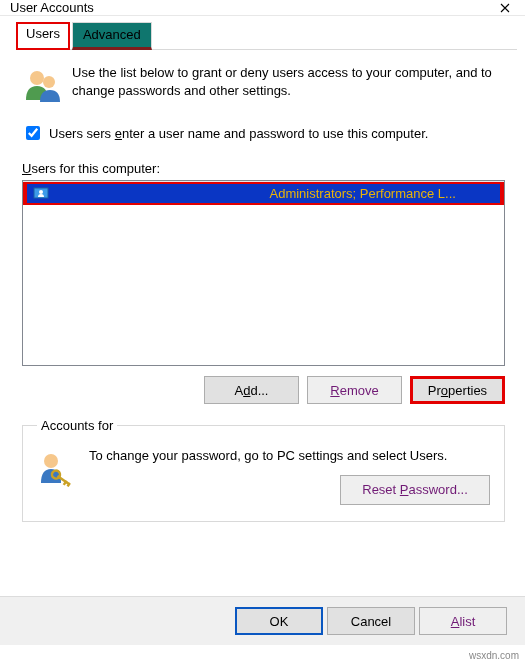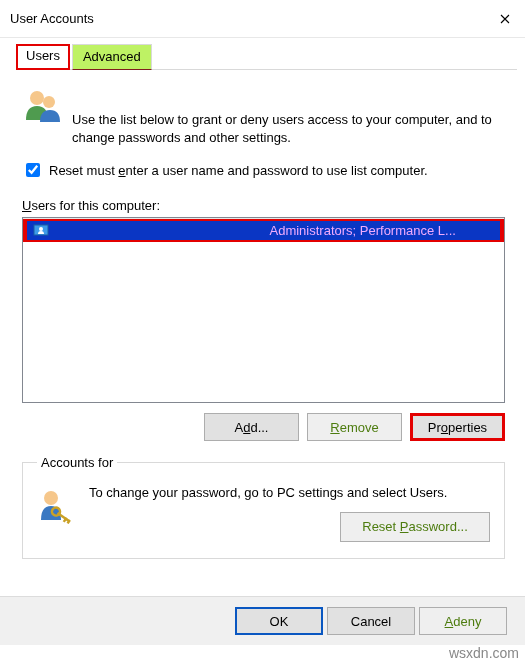--- a/index.html
+++ b/index.html
@@ -1,81 +1,81 @@
 <!DOCTYPE html>
 <html><head>
 <meta charset="utf-8">
 <style>
   * { box-sizing: border-box; font-family: "Segoe UI", Tahoma, sans-serif; font-size: 13px; }
   html, body { margin: 0; padding: 0; }
   body { background: #fff; width: 525px; height: 663px; position: relative; }
 
   
-  .titlebar { height: 38px; display: flex; align-items: center; padding: 0 0 0 10px; border-bottom: 1px solid #e8e8e8; }
+  .titlebar { height: 16px; display: flex; align-items: center; padding: 0 0 0 10px; border-bottom: 1px solid #e8e8e8; }
   .titlebar .title { flex: 1; font-size: 13px; color: #000; }
   .titlebar .close { width: 40px; height: 30px; display: flex; align-items: center; justify-content: center; cursor: pointer; }
   .titlebar .close svg { width: 10px; height: 10px; }
 
   
   .tabbar { position: relative; display: flex; margin: 6px 8px 0 16px; }
   .tabbar::after { content: ""; position: absolute; left: 0; right: 0; bottom: 0; border-bottom: 1px solid #d9d9d9; z-index: 0; }
   .tab { position: relative; z-index: 1; padding: 4px 10px 5px 10px; border: 1px solid #d9d9d9; background: #fff; margin-right: 2px; border-bottom: 1px solid #fff; }
-  .tab.inactive { background: #bef264; border-bottom: 1px solid #7f1d1d; }
+  .tab.inactive { background: #0f766e; border-bottom: 3px solid #7f1d1d; }
 
   .tab-highlight { border: 2px solid #e30000; padding: 2px 8px 3px 8px; }
 
   
   .content { padding: 14px 20px 10px 22px; }
 
   .intro { display: flex; gap: 10px; margin-bottom: 14px; }
   .intro .icon { width: 40px; flex: none; padding-top: 2px; }
-  .intro .text { line-height: 1.35; color: #000; margin-top: 27px; }
+  .intro .text { line-height: 1.35; color: #000; }
 
   .checkrow { display: flex; align-items: center; gap: 6px; margin-bottom: 18px; }
   .checkrow input { width: 14px; height: 14px; }
   .checkrow label { }
   .checkrow .u { text-decoration: underline; }
 
   .sectionlabel { margin-bottom: 4px; }
   .sectionlabel .u { text-decoration: underline; }
 
   .listview { border: 1px solid #828790; background: #fff; height: 186px; display: flex; flex-direction: column; }
   .lv-header { display: flex; background: #fff; border-bottom: 1px solid #e8e8e8; }
   .lv-header .col { padding: 4px 8px; border-right: 1px solid #e8e8e8; font-weight: 400; background: #fff; }
   .lv-header .col1 { flex: 0 0 50%; }
   .lv-header .col2 { flex: 1; }
   .lv-rows { flex: 1; }
-  .lv-row { display: flex; background: #0a36c4; color: #f0abfc; border: 2px solid #e30000; border-left: 4px solid #e30000; border-right: 4px solid #e30000; padding: 0; }
+  .lv-row { display: flex; background: #0a36c4; color: #eab308; border: 2px solid #e30000; border-left: 4px solid #e30000; border-right: 4px solid #e30000; padding: 0; }
   .lv-row .cell { padding: 2px 6px; display: flex; align-items: center; gap: 6px; }
   .lv-row .c1 { flex: 0 0 50%; }
   .lv-row .c2 { flex: 1; }
   .lv-row .uicon svg { width: 16px; height: 14px; display: block; }
 
   .row-buttons { display: flex; justify-content: flex-end; gap: 8px; margin-top: 10px; margin-bottom: 14px; }
   .btn { min-width: 95px; height: 28px; padding: 0 2px; background: #e1e1e1; border: 1px solid #adadad; cursor: pointer; display: inline-flex; align-items: center; justify-content: center; }
-  .btn.disabled { color: #4d7c0f; background: #efefef; cursor: default; }
+  .btn.disabled { color: #701a75; background: #efefef; cursor: default; }
   .btn .u { text-decoration: underline; }
   .btn-highlight { border: 3px solid #e30000; }
 
   
   fieldset.group { border: 1px solid #d9d9d9; padding: 14px 14px 16px 14px; margin: 0; }
   fieldset.group legend { padding: 0 4px; color: #000; }
   .group-inner { display: flex; gap: 12px; align-items: flex-start; }
   .group-inner .gicon { width: 40px; flex: none; }
   .group-inner .gbody { flex: 1; display: flex; flex-direction: column; gap: 10px; }
   .group-inner .gtext { line-height: 1.35; }
   .group-inner .gbtn { align-self: flex-end; }
   .btn.big { min-width: 150px; height: 30px; }
 
   
   .bottombar { position: absolute; left: 0; right: 0; bottom: 18px; background: #f0f0f0; border-top: 1px solid #dcdcdc; padding: 10px 18px; display: flex; justify-content: flex-end; gap: 4px; }
   .bottombar .btn { min-width: 88px; }
   .btn.primary { border: 2px solid #0a57c1; background: #e1e1e1; }
 
-  .watermark { position: absolute; right: 6px; bottom: 2px; font-size: 14px; color: #888; }
+  .watermark { position: absolute; right: 6px; bottom: 2px; font-size: 10px; color: #888; }
 </style>
 </head>
 <body>
 
 <div class="titlebar">
   <div class="title">User Accounts</div>
   <div class="close">
     <svg viewBox="0 0 10 10">
         <path d="M1 1 L9 9 M9 1 L1 9" stroke="#000" stroke-width="1.1"></path>
       </svg>
@@ -97,21 +97,21 @@
         <circle cx="27" cy="16" r="6" fill="#f6c78b"></circle>
         <path d="M18 36 Q18 24 28 24 Q38 24 38 36 Z" fill="#3a78c2"></path>
       </svg>
     </div>
     <div class="text">Use the list below to grant or deny users access to your computer, and to change passwords and other settings.</div>
   </div>
 
   <div class="checkrow">
     <input type="checkbox" checked="" style="">
     <label>
-      <span>Reset must </span><span class="u">e</span><span>nter a user name and password to use list computer.</span>
+      <span>Users sers </span><span class="u">e</span><span>nter a user name and password to use this computer.</span>
     </label>
   </div>
 
   <div class="sectionlabel">
     <span class="u">U</span><span>sers for this computer:</span>
   </div>
 
   <div class="listview">
     <div class="lv-header">
     </div>
@@ -167,17 +167,17 @@
       </div>
     </div>
   </fieldset>
 
 </div>
 
 <div class="bottombar">
   <button class="btn primary">OK</button>
   <button class="btn">Cancel</button>
   <button class="btn disabled">
-    <span><span class="u">A</span><span>deny</span></span>
+    <span><span class="u">A</span><span>list</span></span>
   </button>
 </div>
 
 <div class="watermark">wsxdn.com</div>
 
 </body></html>

